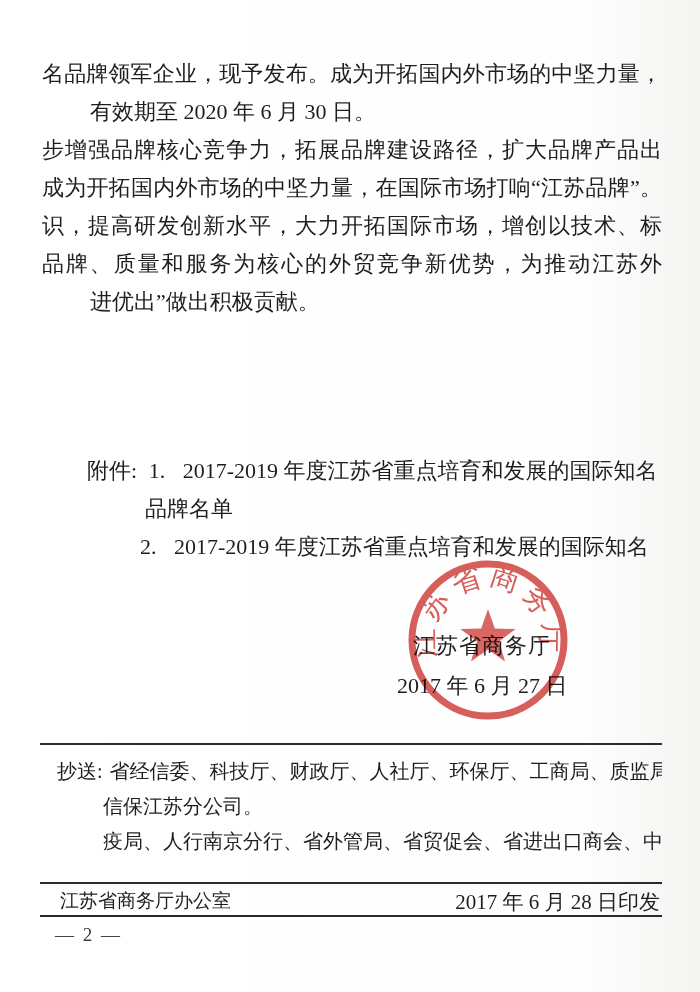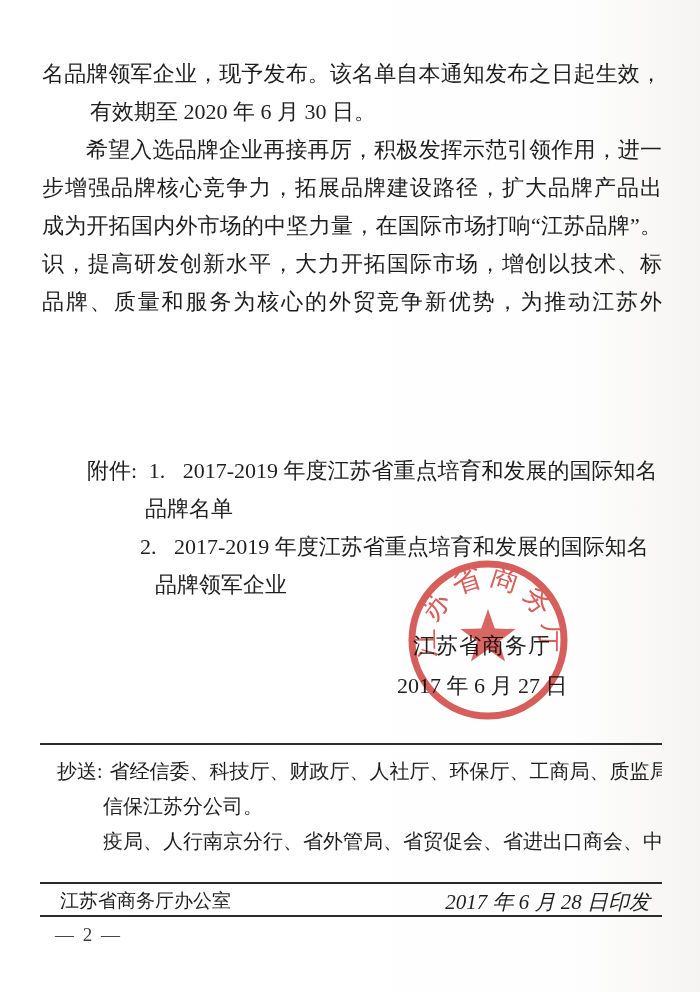--- a/index.html
+++ b/index.html
@@ -49,50 +49,49 @@
   .rule-c { top:915px; }
   .cc-block {
     position:absolute; left:42px; right:38px; top:754px;
     font-size:20px; line-height:35px;
   }
   .cc-line { height:35px; overflow:hidden; white-space:nowrap; }
   .cc-first { padding-left:15px; }
   .cc-cont  { padding-left:61px; }
   .cc-label { margin-right:2px; }
   .issuer-office { position:absolute; left:60px; top:888px; font-size:19px; }
-  .print-date    { position:absolute; right:50px; top:888px; font-size:21px;font-style:italic; }
+  .print-date    { position:absolute; right:40px; top:888px; font-size:21px; }
   .page-number   { position:absolute; left:55px; top:924px; font-size:19px; color:#3c3c3c; letter-spacing:2px; }
 </style>
 </head>
 <body>
 
 <div class="page">
 
   <div class="body-text">
-    <div class="line">名品牌领军企业，现予发布。该名单自本通知发布之日起生效，</div>
+    <div class="line">名品牌领军企业，现予发布。成为开拓国内外市场的中坚力量，</div>
     <div class="line short">有效期至 2020 年 6 月 30 日。</div>
-    <div class="line indent">希望入选品牌企业再接再厉，积极发挥示范引领作用，进一</div>
     <div class="line">步增强品牌核心竞争力，拓展品牌建设路径，扩大品牌产品出口，</div>
     <div class="line">成为开拓国内外市场的中坚力量，在国际市场打响“江苏品牌”。</div>
     <div class="line">识，提高研发创新水平，大力开拓国际市场，增创以技术、标准、</div>
     <div class="line">品牌、质量和服务为核心的外贸竞争新优势，为推动江苏外贸“优</div>
+    <div class="line short">进优出”做出积极贡献。</div>
   </div>
 
   <div class="attachments">
     <div class="att-line att-a">
       <span class="att-label">附件:</span>
       <span class="att-num">1.</span>
       <span>2017-2019 年度江苏省重点培育和发展的国际知名</span>
     </div>
     <div class="att-line att-b">品牌名单</div>
     <div class="att-line att-c">
       <span class="att-num">2.</span>
       <span>2017-2019 年度江苏省重点培育和发展的国际知名</span>
     </div>
-    <div class="att-line att-d">品牌领军企业</div>
   </div>
 
   <div class="sig-issuer">江苏省商务厅</div>
   <div class="sig-date">2017 年 6 月 27 日</div>
 
   <svg class="seal" viewBox="0 0 168 168">
     <circle cx="84" cy="84" r="76" fill="none" stroke="#d4514d" stroke-width="7"></circle>
     <path id="seal-arc" d="M35.1,106.8 A54,54 0 1 1 132.9,106.8" fill="none"></path>
     <text font-size="29" fill="#d4514d" letter-spacing="5" font-family="Liberation Serif, DejaVu Serif, serif" text-anchor="middle">
       <textPath href="#seal-arc" startOffset="50%">江苏省商务厅</textPath>

